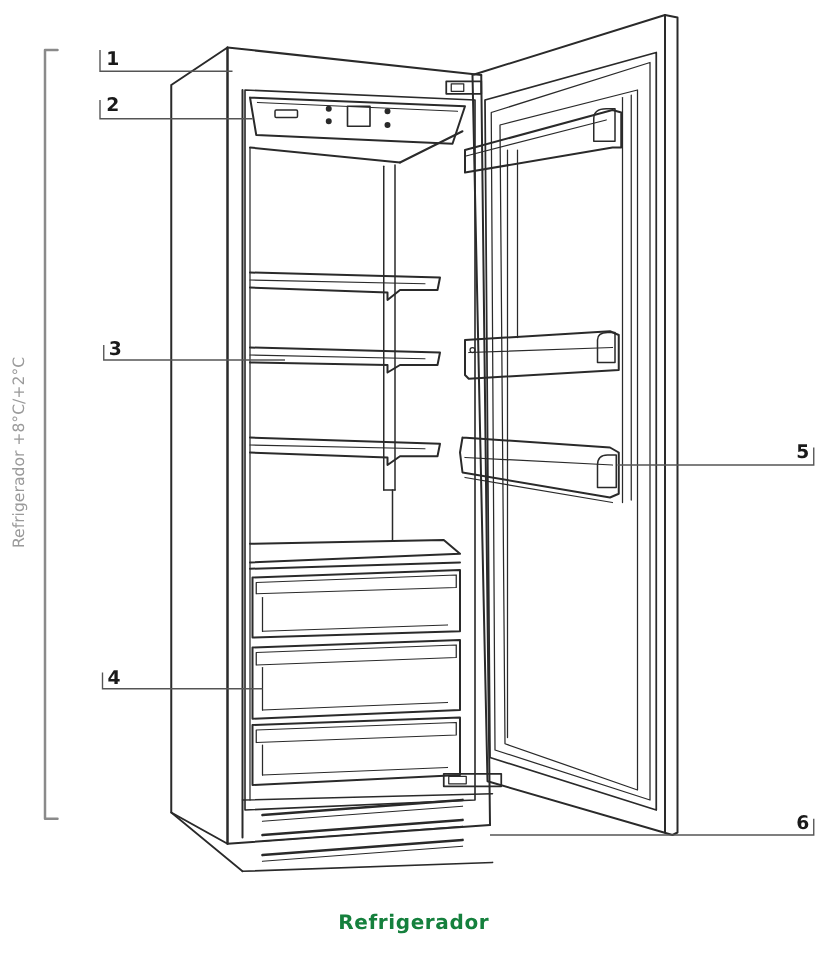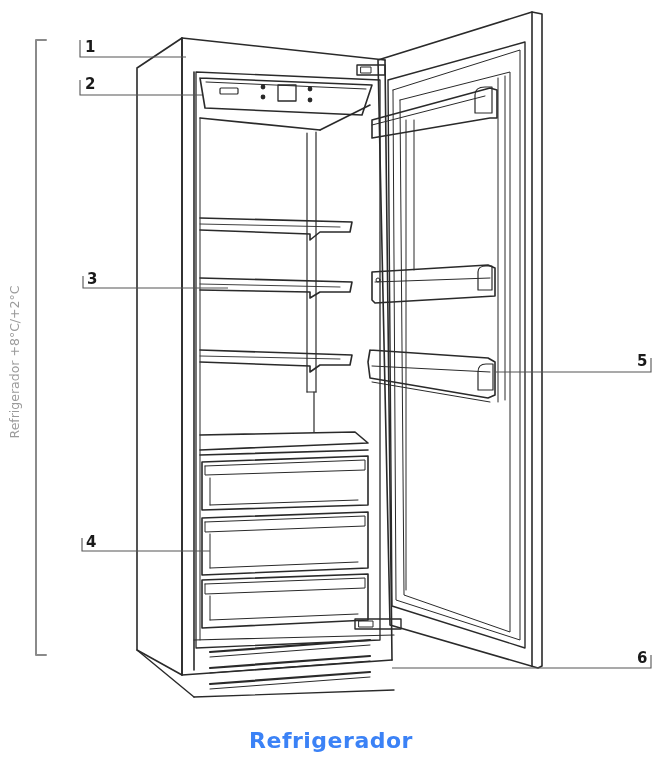--- a/index.html
+++ b/index.html
@@ -11,21 +11,21 @@
     font-size: 15px; color: #1a1a1a; line-height: 1;
   }
   .zone-label {
     position: absolute; left: 2px; top: 350px; width: 24px; height: 24px;
     transform-origin: center center; transform: rotate(-90deg);
     white-space: nowrap; font-family: "DejaVu Sans", sans-serif; font-size: 12.5px;
     color: #9a9a9a; display: flex; align-items: center; justify-content: center;
   }
   .caption {
     position: absolute; left: 0; width: 662px; top: 728px; text-align: center;
-    font-family: "DejaVu Sans", sans-serif; font-weight: bold; font-size: 22px; color: #3b82f6;
+    font-family: "DejaVu Sans", sans-serif; font-weight: bold; font-size: 16px; color: #15803d;
     letter-spacing: 0.5px;
   }
 </style>
 </head>
 <body>
 
 <div id="stage">
 
   <svg width="662" height="762" viewBox="0 0 662 762">
     <g fill="none" stroke="#2a2a2a" stroke-width="1.6" stroke-linejoin="round" stroke-linecap="round">

